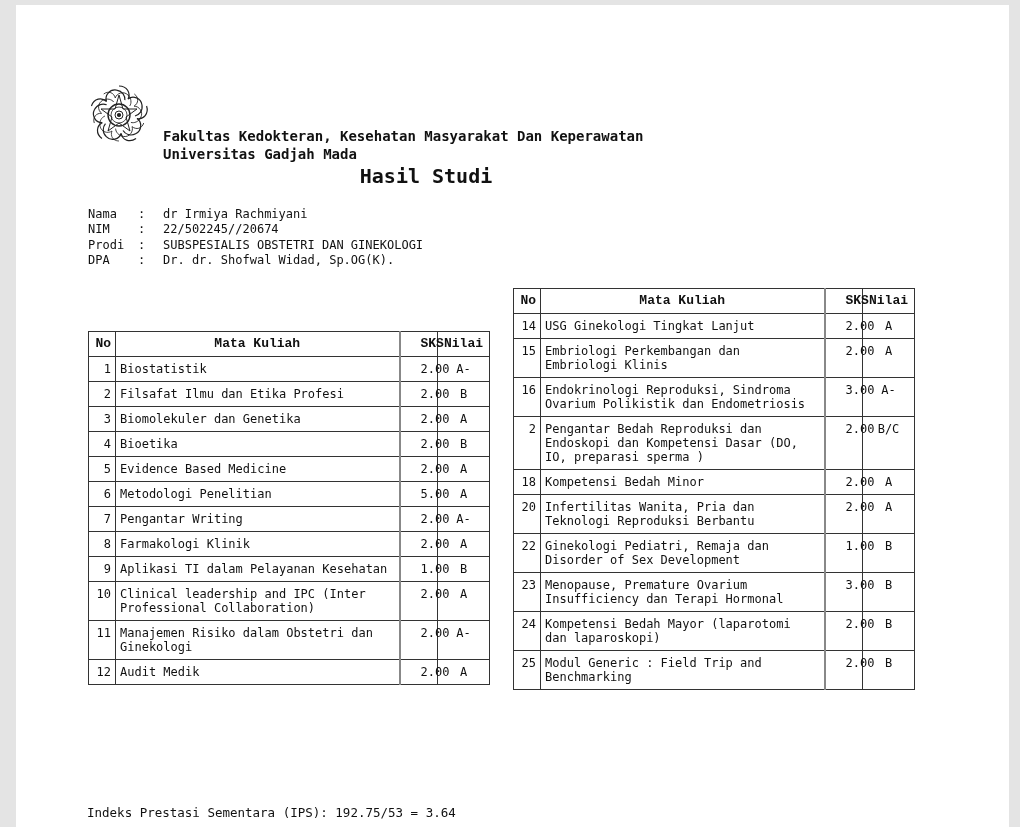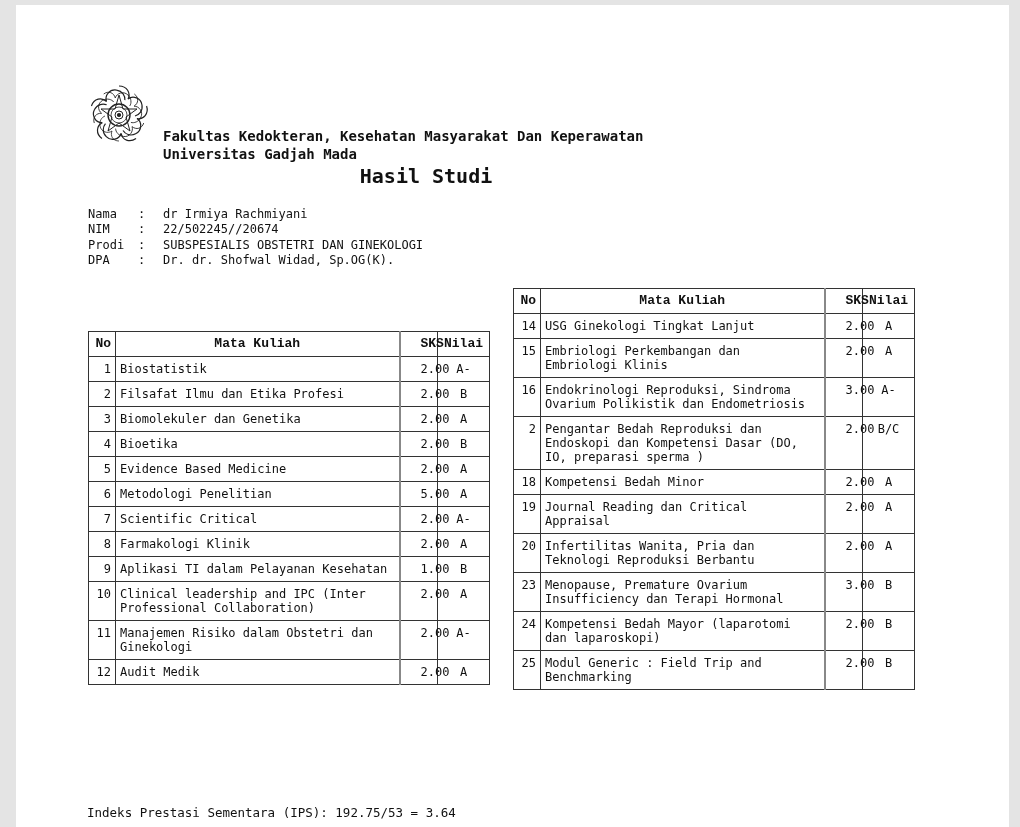--- a/index.html
+++ b/index.html
@@ -140,21 +140,21 @@
         <td class="nilai">A</td>
       </tr>
       <tr>
         <td class="no">6</td>
         <td class="mk">Metodologi Penelitian</td>
         <td class="sks c-sks">5.00</td>
         <td class="nilai">A</td>
       </tr>
       <tr>
         <td class="no">7</td>
-        <td class="mk">Scientific Critical</td>
+        <td class="mk">Pengantar Writing</td>
         <td class="sks c-sks">2.00</td>
         <td class="nilai">A-</td>
       </tr>
       <tr>
         <td class="no">8</td>
         <td class="mk">Farmakologi Klinik</td>
         <td class="sks c-sks">2.00</td>
         <td class="nilai">A</td>
       </tr>
       <tr>
@@ -224,30 +224,30 @@
         <td class="sks c-sks">2.00</td>
         <td class="nilai">B/C</td>
       </tr>
       <tr>
         <td class="no">18</td>
         <td class="mk">Kompetensi Bedah Minor</td>
         <td class="sks c-sks">2.00</td>
         <td class="nilai">A</td>
       </tr>
       <tr>
-        <td class="no">19</td>
-        <td class="mk">Journal Reading dan Critical Appraisal</td>
-        <td class="sks c-sks">2.00</td>
-        <td class="nilai">A</td>
-      </tr>
-      <tr>
         <td class="no">20</td>
         <td class="mk">Infertilitas Wanita, Pria dan Teknologi Reproduksi Berbantu</td>
         <td class="sks c-sks">2.00</td>
         <td class="nilai">A</td>
+      </tr>
+      <tr>
+        <td class="no">22</td>
+        <td class="mk">Ginekologi Pediatri, Remaja dan Disorder of Sex Development</td>
+        <td class="sks c-sks">1.00</td>
+        <td class="nilai">B</td>
       </tr>
       <tr>
         <td class="no">23</td>
         <td class="mk">Menopause, Premature Ovarium Insufficiency dan Terapi Hormonal</td>
         <td class="sks c-sks">3.00</td>
         <td class="nilai">B</td>
       </tr>
       <tr>
         <td class="no">24</td>
         <td class="mk">Kompetensi Bedah Mayor (laparotomi dan laparoskopi)</td>

